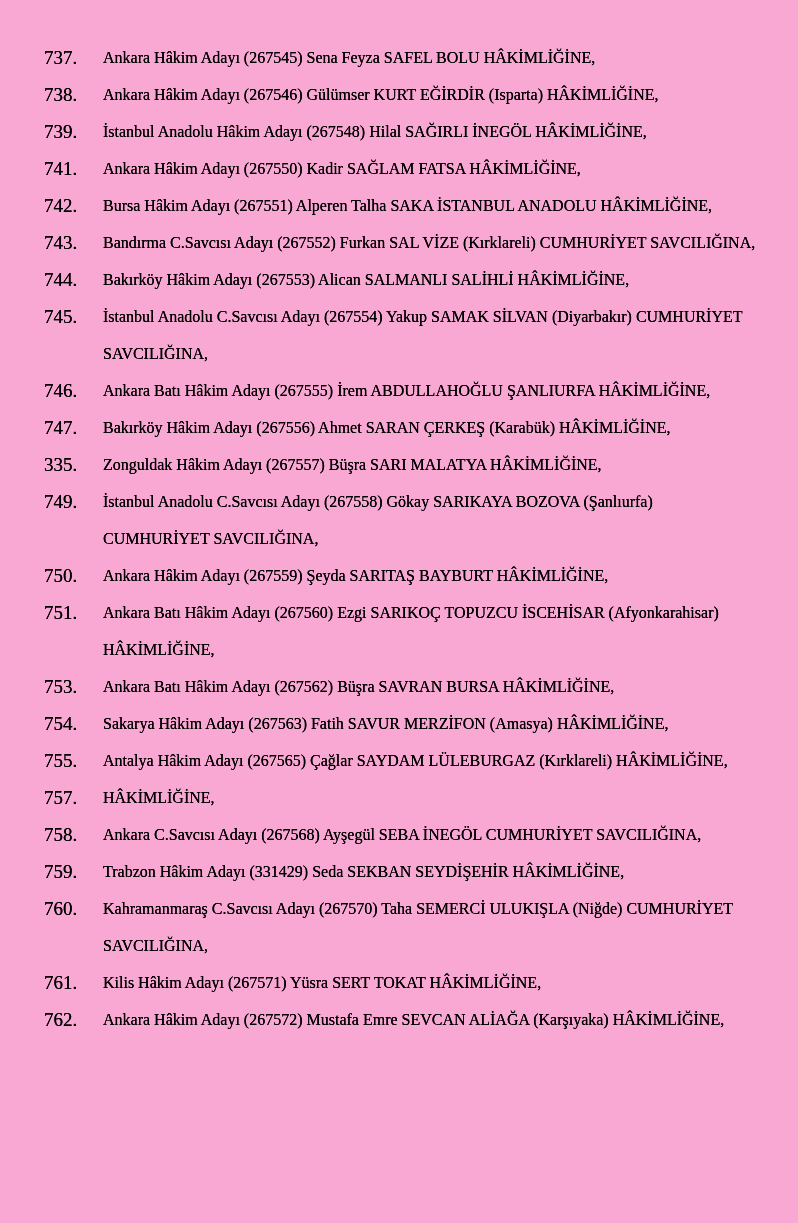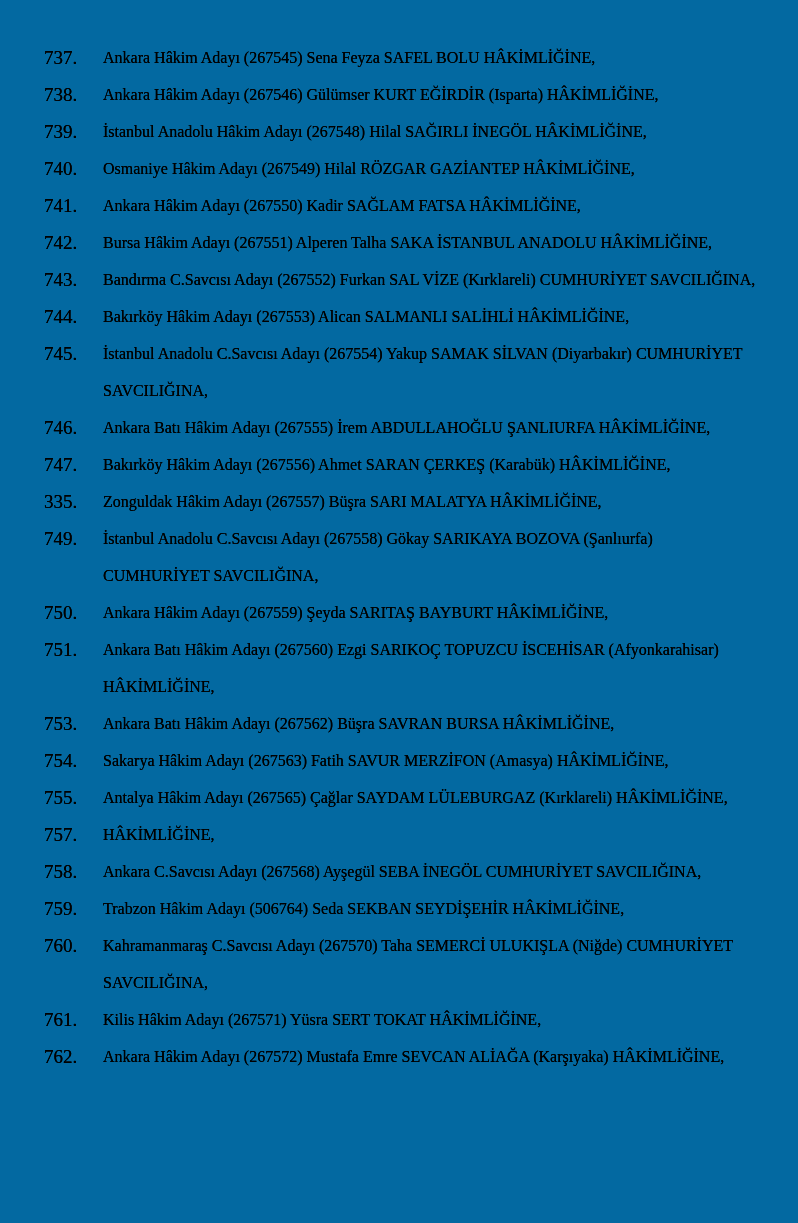--- a/index.html
+++ b/index.html
@@ -4,21 +4,21 @@
 <style>
   html, body {
     margin: 0;
     padding: 0;
     background: #ffffff;
   }
   .page {
     position: relative;
     width: 798px;
     height: 1223px;
-    background: #0369a1;
+    background: #f9a8d4;
     overflow: hidden;
     font-family: "Liberation Serif", "DejaVu Serif", serif;
     color: #000000;
   }
   .list {
     position: absolute;
     top: 39px;
     left: 44px;
     right: 0;
   }
@@ -66,26 +66,20 @@
         </div>
   </div>
 
   <div class="entry">
     <span class="num">739.</span>
     <div class="etext">
           <div class="line">İstanbul Anadolu Hâkim Adayı (267548) Hilal SAĞIRLI İNEGÖL HÂKİMLİĞİNE,</div>
         </div>
   </div>
 
-  <div class="entry">
-    <span class="num">740.</span>
-    <div class="etext">
-          <div class="line">Osmaniye Hâkim Adayı (267549) Hilal RÖZGAR GAZİANTEP HÂKİMLİĞİNE,</div>
-        </div>
-  </div>
 
   <div class="entry">
     <span class="num">741.</span>
     <div class="etext">
           <div class="line">Ankara Hâkim Adayı (267550) Kadir SAĞLAM FATSA HÂKİMLİĞİNE,</div>
         </div>
   </div>
 
   <div class="entry">
     <span class="num">742.</span>
@@ -193,21 +187,21 @@
   <div class="entry">
     <span class="num">758.</span>
     <div class="etext">
           <div class="line">Ankara C.Savcısı Adayı (267568) Ayşegül SEBA İNEGÖL CUMHURİYET SAVCILIĞINA,</div>
         </div>
   </div>
 
   <div class="entry">
     <span class="num">759.</span>
     <div class="etext">
-          <div class="line">Trabzon Hâkim Adayı (506764) Seda SEKBAN SEYDİŞEHİR HÂKİMLİĞİNE,</div>
+          <div class="line">Trabzon Hâkim Adayı (331429) Seda SEKBAN SEYDİŞEHİR HÂKİMLİĞİNE,</div>
         </div>
   </div>
 
   <div class="entry">
     <span class="num">760.</span>
     <div class="etext">
           <div class="line">Kahramanmaraş C.Savcısı Adayı (267570) Taha SEMERCİ ULUKIŞLA (Niğde) CUMHURİYET</div>
           <div class="line">SAVCILIĞINA,</div>
         </div>
   </div>

